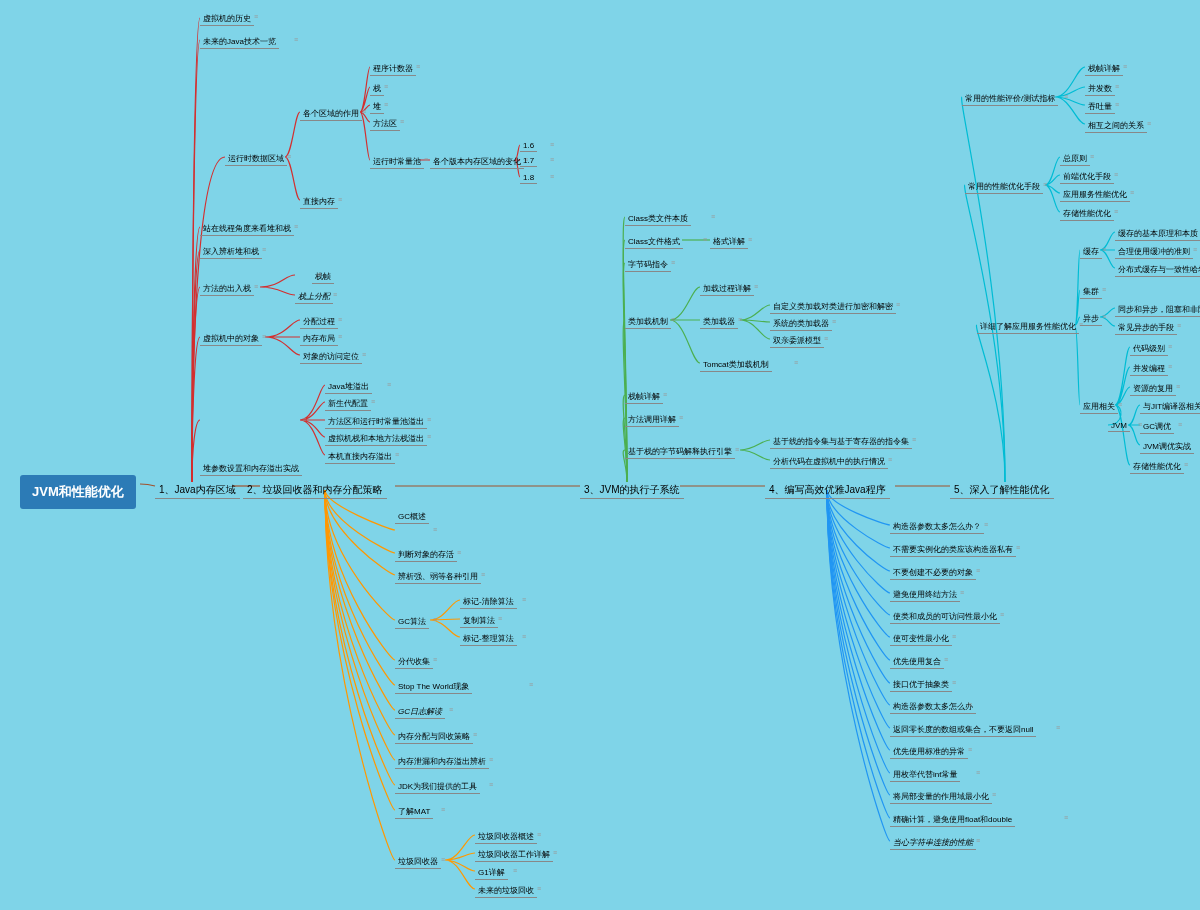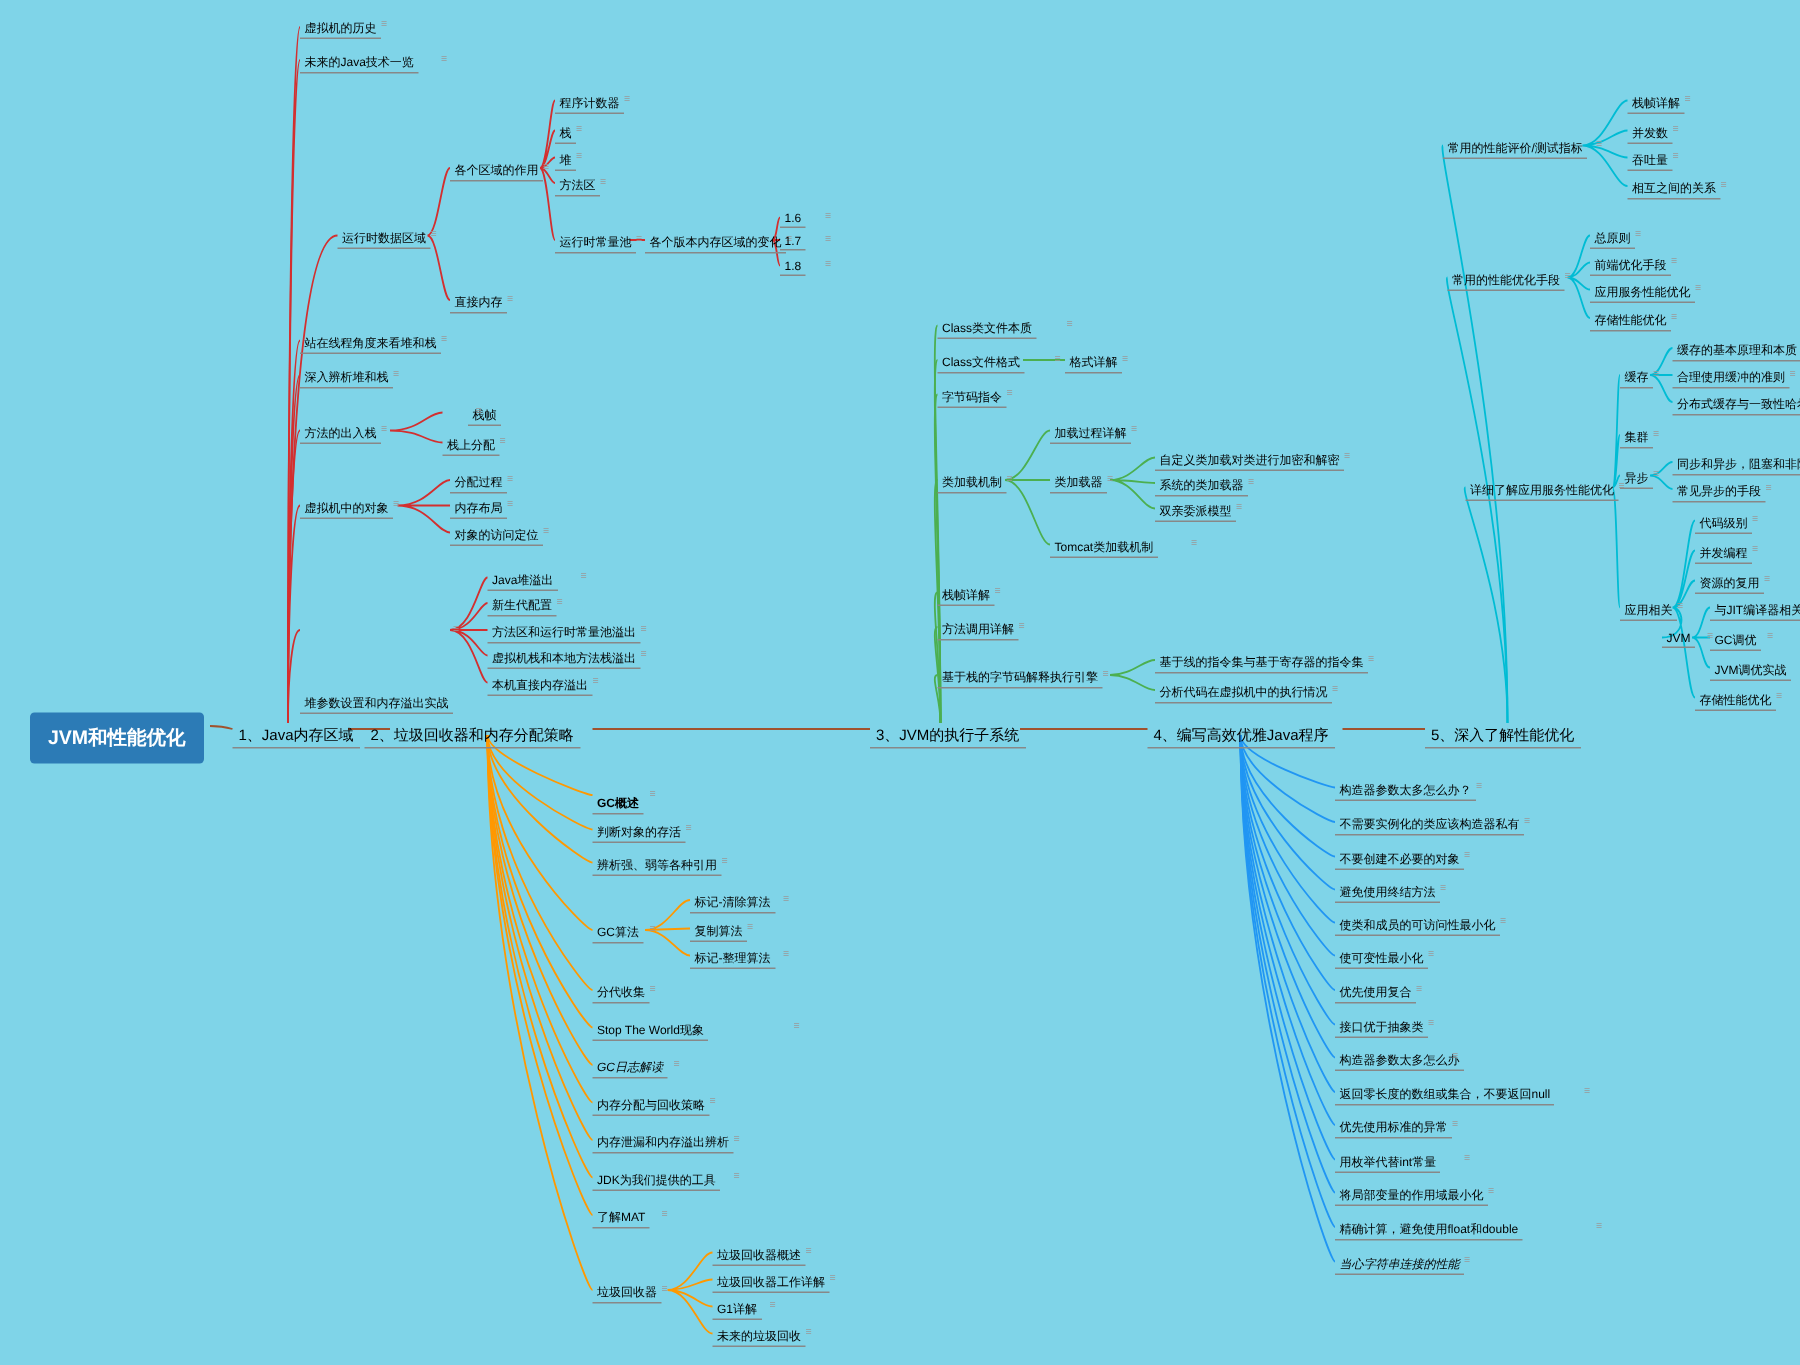--- a/index.html
+++ b/index.html
@@ -131,21 +131,21 @@
     <div class="node" style="left: 300px; top: 195px;">直接内存</div>
     <span class="lk" style="left: 338px; top: 196px; position: absolute;">≡</span>
     <div class="node" style="left: 200px; top: 222px;">站在线程角度来看堆和栈</div>
     <span class="lk" style="left: 294px; top: 223px; position: absolute;">≡</span>
     <div class="node" style="left: 200px; top: 245px;">深入辨析堆和栈</div>
     <span class="lk" style="left: 262px; top: 246px; position: absolute;">≡</span>
     <div class="node" style="left: 200px; top: 282px;">方法的出入栈</div>
     <span class="lk" style="left: 254px; top: 283px; position: absolute;">≡</span>
     <div class="node" style="left: 312px; top: 270px;">栈帧</div>
     <span class="lk" style="left: 317px; top: 271px; position: absolute;">≡</span>
-    <div class="node" style="left: 295px; top: 290px;">栈上分配</div>
+    <div class="node" style="left: 295px; top: 290px; font-style: italic;">栈上分配</div>
     <span class="lk" style="left: 333px; top: 291px; position: absolute;">≡</span>
     <div class="node" style="left: 200px; top: 332px;">虚拟机中的对象</div>
     <span class="lk" style="left: 262px; top: 333px; position: absolute;">≡</span>
     <div class="node" style="left: 300px; top: 315px;">分配过程</div>
     <span class="lk" style="left: 338px; top: 316px; position: absolute;">≡</span>
     <div class="node" style="left: 300px; top: 332px;">内存布局</div>
     <span class="lk" style="left: 338px; top: 333px; position: absolute;">≡</span>
     <div class="node" style="left: 300px; top: 350px;">对象的访问定位</div>
     <span class="lk" style="left: 362px; top: 351px; position: absolute;">≡</span>
     <div class="node" style="left: 200px; top: 415px; margin-top: 47px;">堆参数设置和内存溢出实战</div>
@@ -153,21 +153,21 @@
     <div class="node" style="left: 325px; top: 380px;">Java堆溢出</div>
     <span class="lk" style="left: 387px; top: 381px; position: absolute;">≡</span>
     <div class="node" style="left: 325px; top: 397px;">新生代配置</div>
     <span class="lk" style="left: 371px; top: 398px; position: absolute;">≡</span>
     <div class="node" style="left: 325px; top: 415px;">方法区和运行时常量池溢出</div>
     <span class="lk" style="left: 427px; top: 416px; position: absolute;">≡</span>
     <div class="node" style="left: 325px; top: 432px;">虚拟机栈和本地方法栈溢出</div>
     <span class="lk" style="left: 427px; top: 433px; position: absolute;">≡</span>
     <div class="node" style="left: 325px; top: 450px;">本机直接内存溢出</div>
     <span class="lk" style="left: 395px; top: 451px; position: absolute;">≡</span>
-    <div class="node" style="left: 395px; top: 529px; font-weight: bold;">GC概述</div>
+    <div class="node" style="left: 395px; top: 510px;">GC概述</div>
     <span class="lk" style="left: 433px; top: 526px; position: absolute;">≡</span>
     <div class="node" style="left: 395px; top: 548px;">判断对象的存活</div>
     <span class="lk" style="left: 457px; top: 549px; position: absolute;">≡</span>
     <div class="node" style="left: 395px; top: 570px;">辨析强、弱等各种引用</div>
     <span class="lk" style="left: 481px; top: 571px; position: absolute;">≡</span>
     <div class="node" style="left: 395px; top: 615px;">GC算法</div>
     <span class="lk" style="left: 433px; top: 616px; position: absolute;">≡</span>
     <div class="node" style="left: 460px; top: 595px;">标记-清除算法</div>
     <span class="lk" style="left: 522px; top: 596px; position: absolute;">≡</span>
     <div class="node" style="left: 460px; top: 614px;">复制算法</div>

